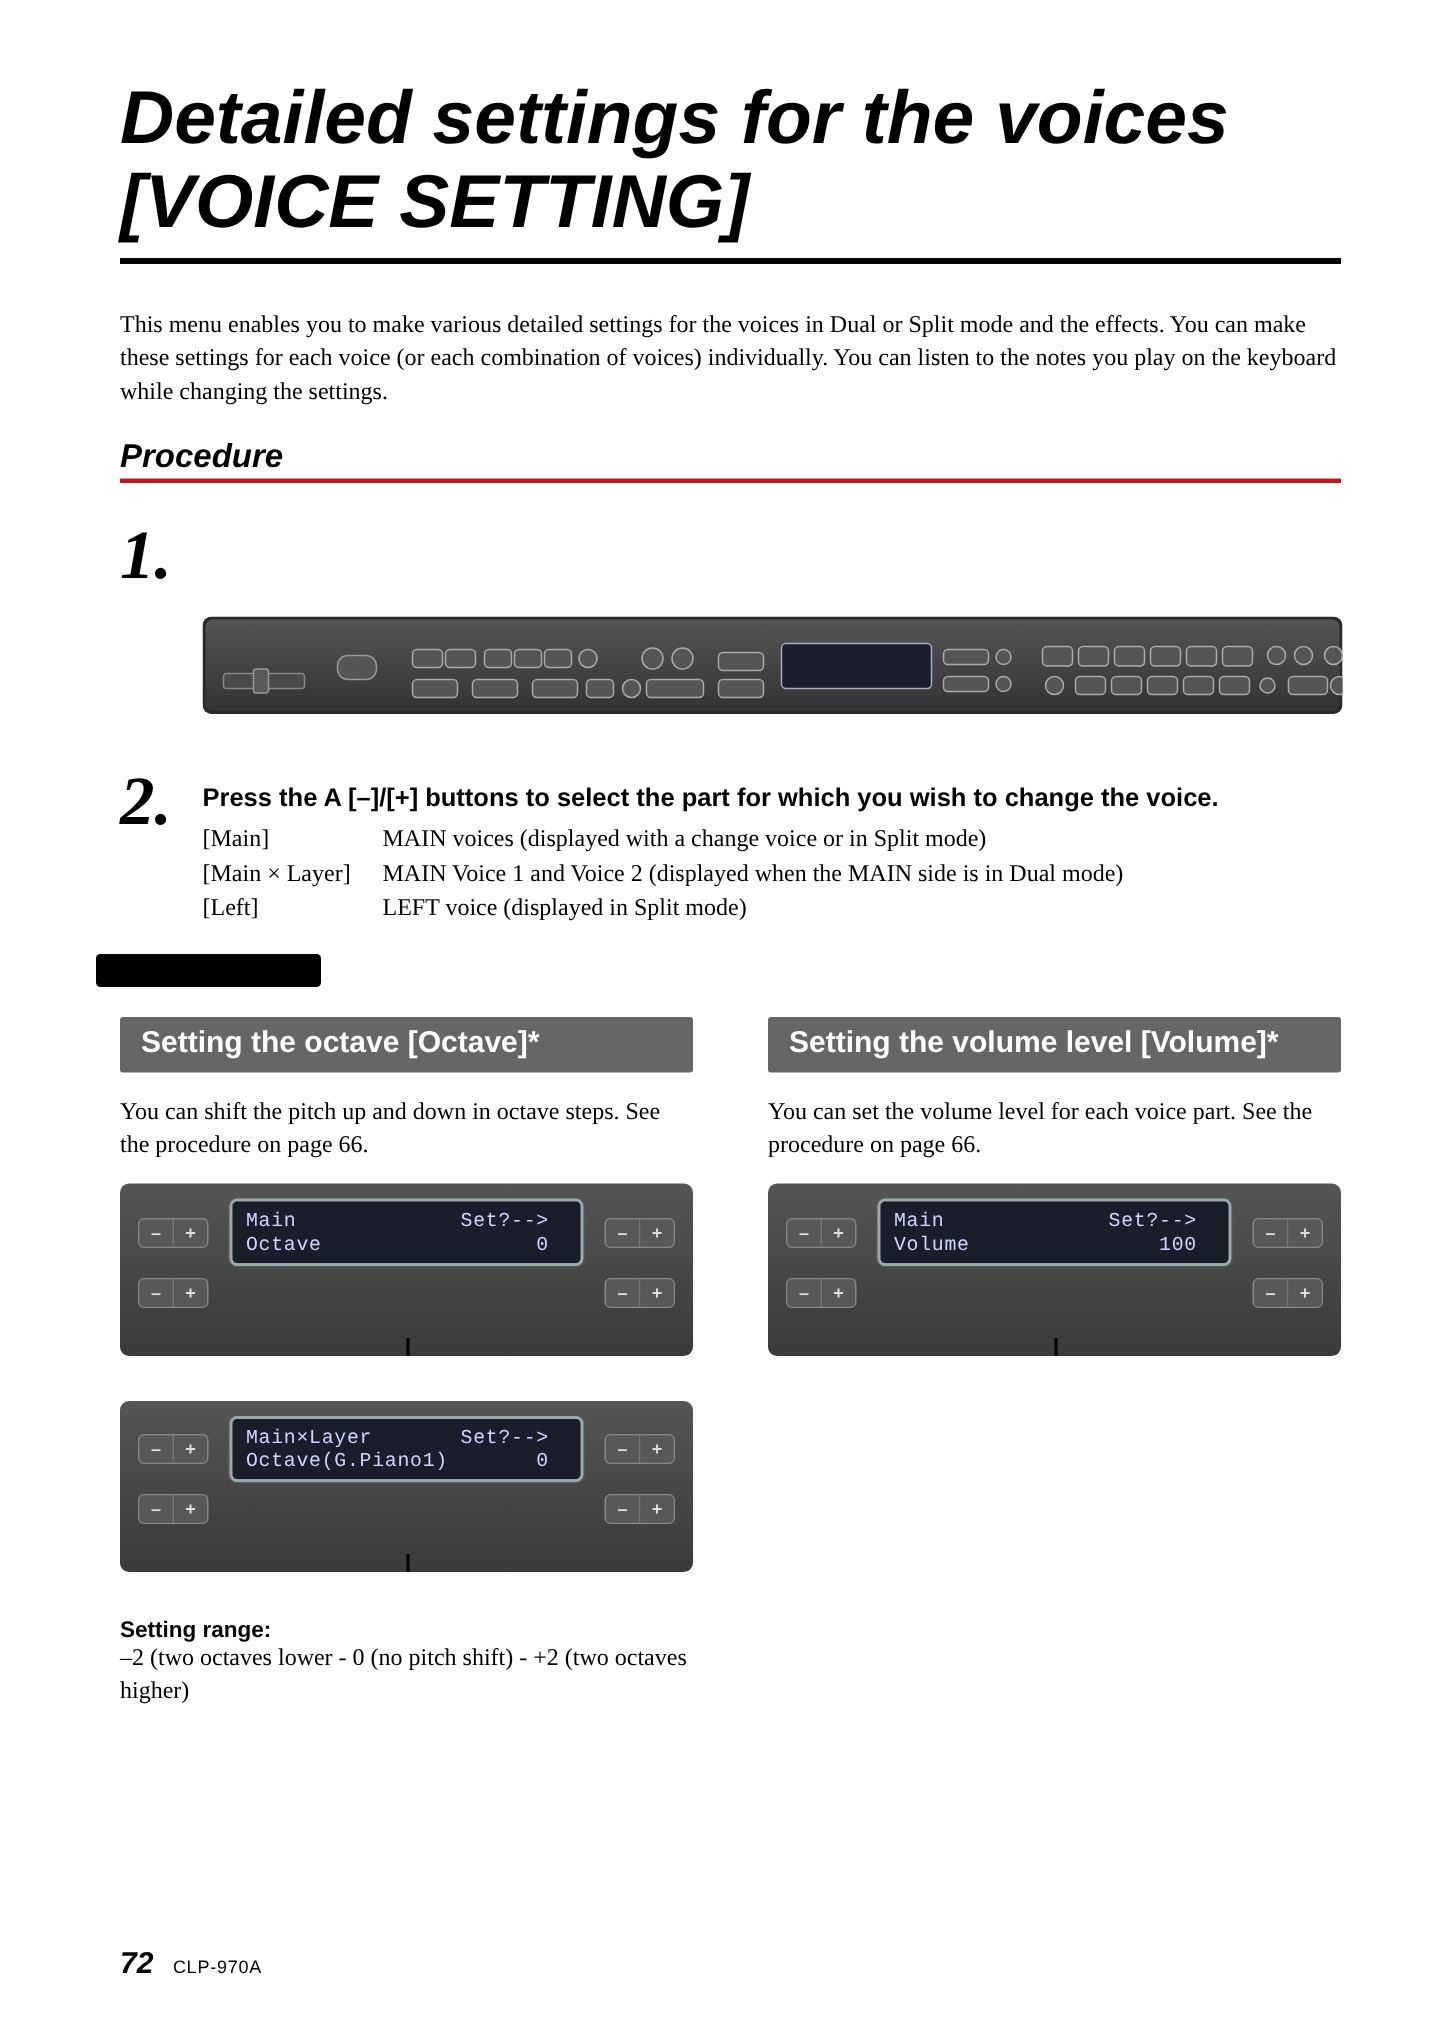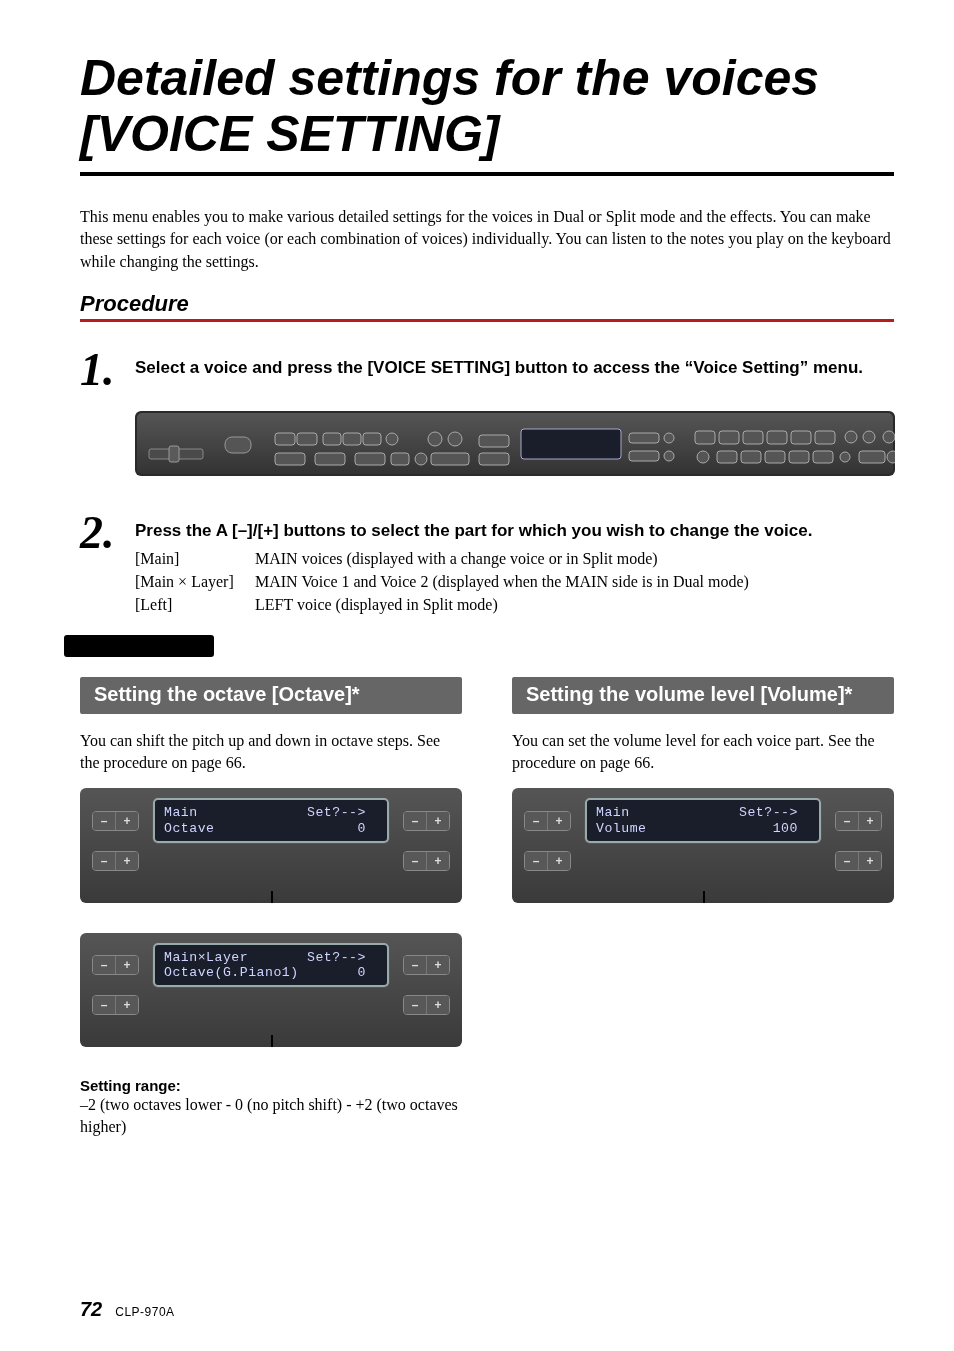--- a/index.html
+++ b/index.html
@@ -44,23 +44,20 @@
 <div class="page">
 
   <div class="title">Detailed settings for the voices [VOICE SETTING]</div>
 
   <p class="intro">This menu enables you to make various detailed settings for the voices in Dual or Split mode and the effects. You can make these settings for each voice (or each combination of voices) individually. You can listen to the notes you play on the keyboard while changing the settings.</p>
 
   <div class="proc-head">Procedure</div>
 
   <div class="step">
     <div class="step-num">1.</div>
-    <div class="step-body">
-      <div class="step-title">Select a voice and press the [VOICE SETTING] button to access the “Voice Setting” menu.</div>
-    </div>
   </div>
 
   <div class="panel-photo">
     <svg class="panel-photo-svg" viewBox="0 0 760 65">
       <rect x="0" y="0" width="760" height="65" rx="6" fill="#2a2a2a"></rect>
       <rect x="2" y="2" width="756" height="61" rx="5" fill="url(#g)"></rect>
       <defs>
           <linearGradient id="g" x1="0" y1="0" x2="0" y2="1">
             <stop offset="0" stop-color="#555"></stop>
             <stop offset="1" stop-color="#333"></stop>

